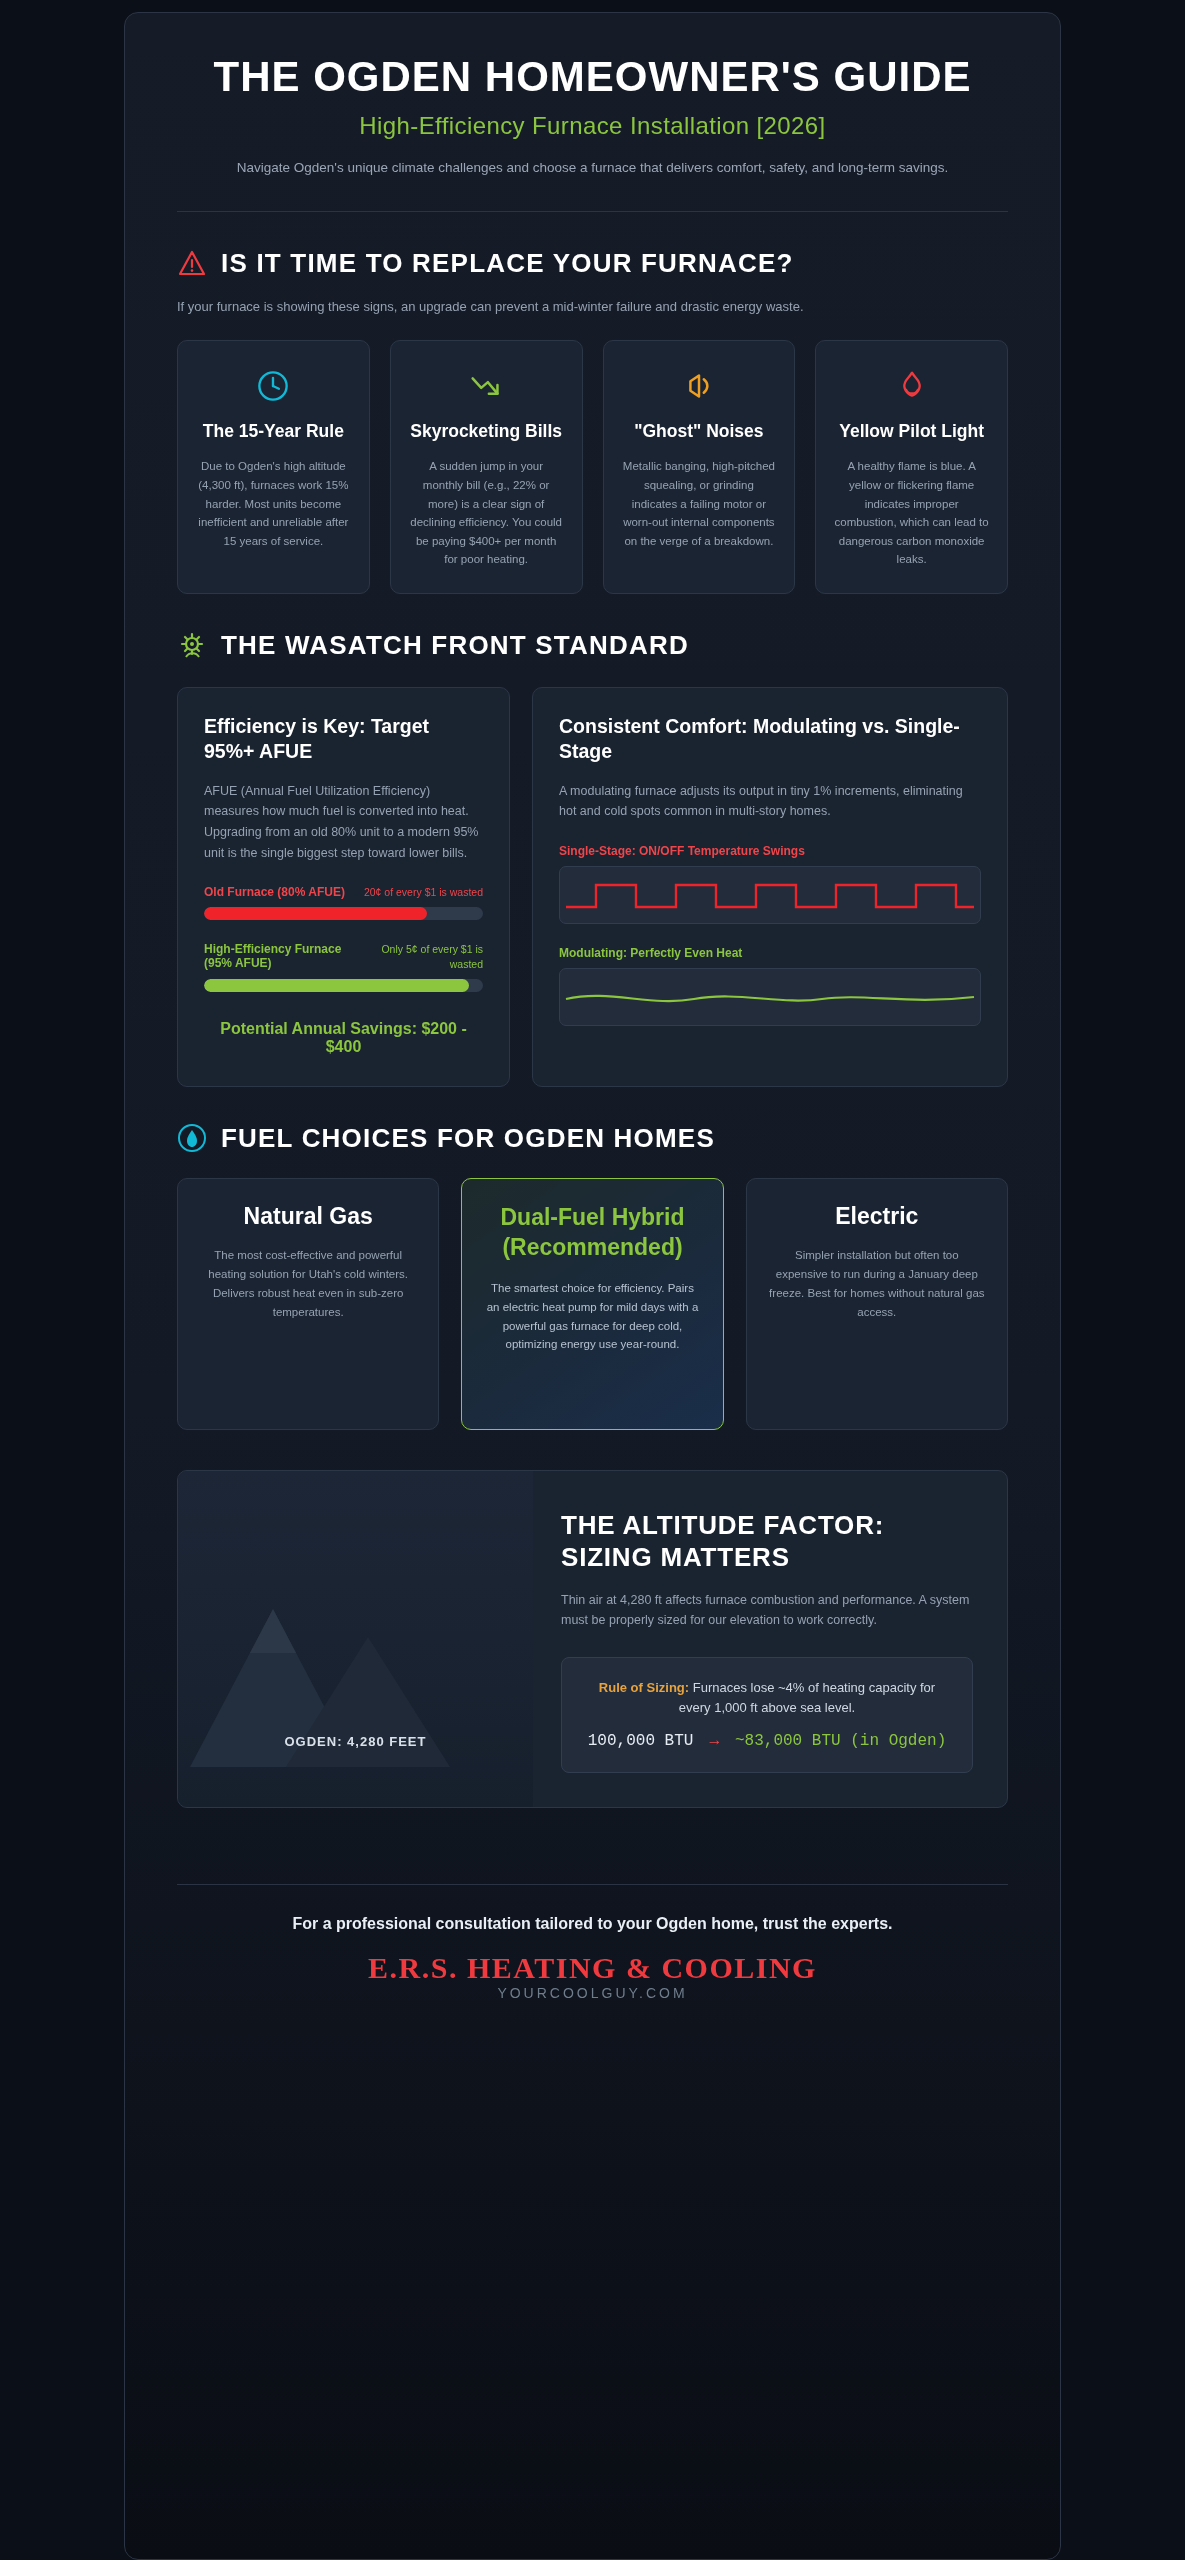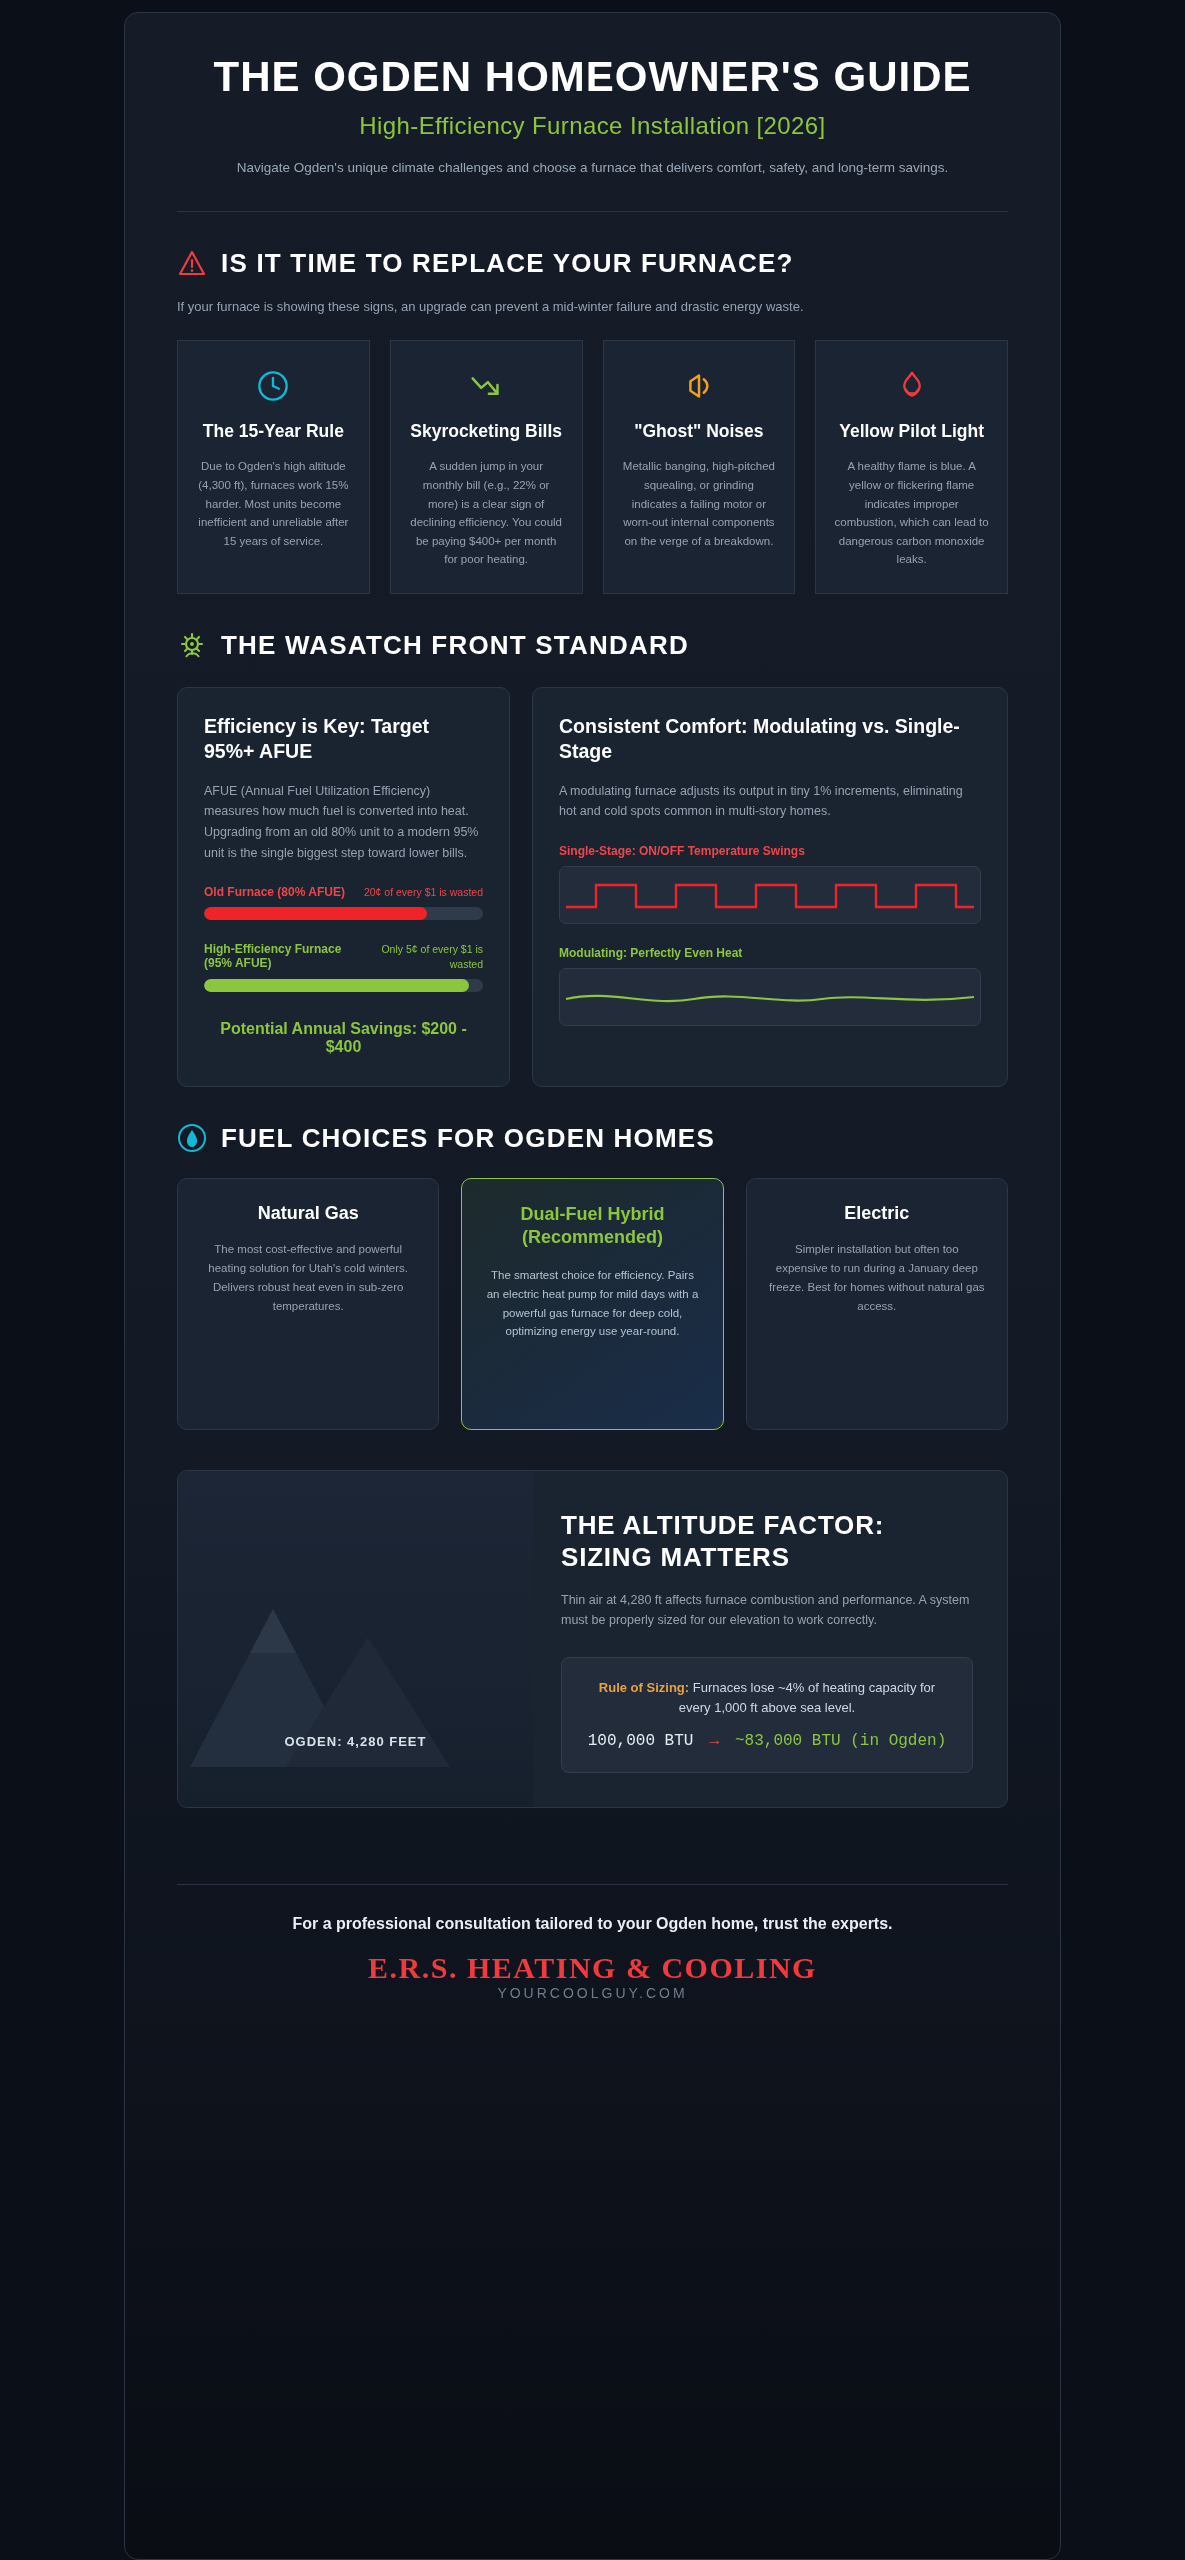--- a/index.html
+++ b/index.html
@@ -81,21 +81,21 @@
   
   .signs {
     margin-top: 24px;
     display: grid;
     grid-template-columns: repeat(4, 1fr);
     gap: 20px;
   }
   .sign-card {
     background: #1b2432;
     border: 1px solid #2b3646;
-    border-radius: 0;
+    border-radius: 10px;
     padding: 22px 18px 24px 18px;
     text-align: center;
     min-height: 238px;
   }
   .sign-card .sico { height: 46px; display: flex; align-items: center; justify-content: center; }
   .sign-card h4 {
     margin-top: 12px;
     font-size: 17.5px;
     color: #ffffff;
     line-height: 1.25;
@@ -176,21 +176,21 @@
     gap: 22px;
   }
   .fuel-card {
     background: #1b2432;
     border: 1px solid #2b3646;
     border-radius: 10px;
     padding: 24px 22px 28px 22px;
     text-align: center;
     min-height: 252px;
   }
-  .fuel-card h4 { font-size: 18px; color: #fff; }
+  .fuel-card h4 { font-size: 23px; color: #fff; }
   .fuel-card p {
     margin-top: 16px;
     font-size: 11.5px;
     line-height: 1.65;
     color: #96a2b2;
   }
   .fuel-card.rec {
     background: linear-gradient(145deg, #1d2a2c 0%, #1b2a3c 55%, #1a2e4a 100%);
     border: 1px solid #8cc63f;
   }

